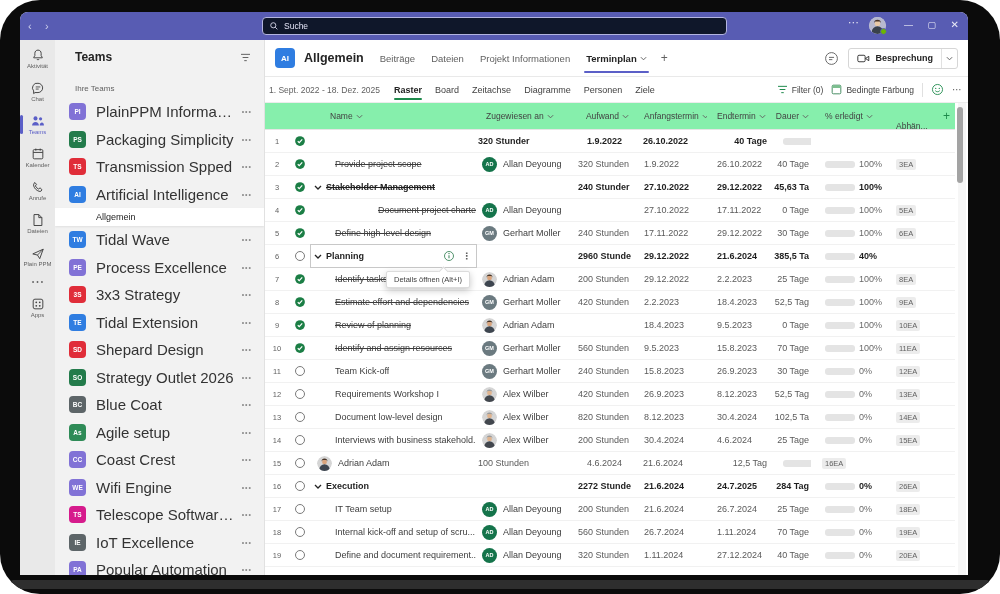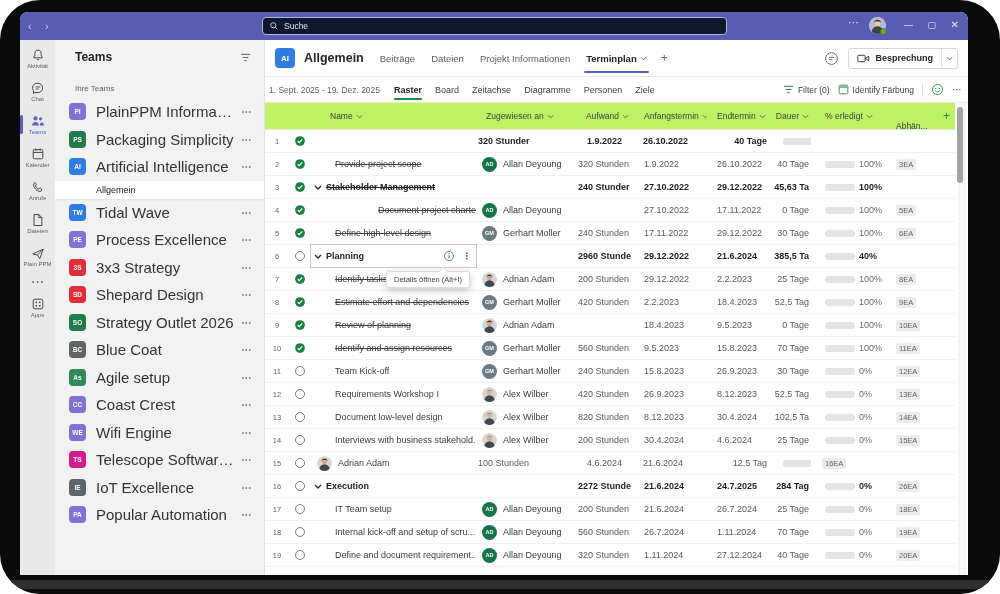--- a/index.html
+++ b/index.html
@@ -66,21 +66,21 @@
   .vt-tab{position:relative;font-size:9px;color:#424242;height:100%;display:flex;align-items:center;}
   .vt-tab.active{font-weight:bold;color:#242424;}
   .vt-tab.active::after{content:"";position:absolute;left:0;right:0;bottom:2px;height:2px;background:#1E8A4C;border-radius:2px;}
   .vt-right{position:absolute;right:6px;top:0;height:100%;display:flex;align-items:center;gap:8px;}
   .vt-btn{display:flex;align-items:center;gap:4px;font-size:8.5px;color:#424242;}
   .vt-sep{width:1px;height:14px;background:#e0e0e0;}
 
   
   .grid{position:absolute;top:63px;left:0;right:0;bottom:0;overflow:hidden;}
   .g-cols{display:grid;grid-template-columns:24px 22px 165px 100px 57px 74px 62px 42px 74px 42px 1fr;width:690px;}
-  .g-header{height:27px;background:#bef264;border-bottom:1px solid #e5e5e5;align-items:center;}
+  .g-header{height:27px;background:#86efac;border-bottom:1px solid #e5e5e5;align-items:center;}
   .gh-cell{display:flex;align-items:center;gap:3px;font-size:8.5px;color:#424242;white-space:nowrap;overflow:hidden;}
   .gh-name{padding-left:19px;} .gh-assignee{padding-left:10px;}
   .gh-aufwand{justify-content:flex-end;padding-right:4px;}
   .gh-start{padding-left:11px;} .gh-end{padding-left:10px;}
   .gh-dauer{justify-content:flex-end;padding-right:2px;}
   .gh-pct{padding-left:14px;} .gh-dep{padding-left:11px;margin-top:19px;}
   .gh-add{justify-content:flex-end;padding-right:5px;font-size:12px;color:#1E8A4C;}
   .g-row{height:23px;border-bottom:1px solid #f1f1f1;align-items:center;background:#fff;}
   .gc{display:flex;align-items:center;white-space:nowrap;overflow:hidden;font-size:9px;color:#5a5a5a;height:100%;}
   .gc-num{justify-content:center;font-size:7.5px;color:#616161;}
@@ -246,38 +246,48 @@
               <span class="team-avatar" style="background: rgb(129, 114, 214);">PI</span>
               <span class="team-name">PlainPPM Informationen</span>
               <span class="team-dots">•••</span>
             </div>
             <div class="team-row">
               <span class="team-avatar" style="background: rgb(35, 123, 75);">PS</span>
               <span class="team-name">Packaging Simplicity</span>
               <span class="team-dots">•••</span>
             </div>
             <div class="team-row">
+              <span class="team-avatar" style="background: rgb(224, 45, 57);">TS</span>
+              <span class="team-name">Transmission Spped</span>
+              <span class="team-dots">•••</span>
+            </div>
+            <div class="team-row">
               <span class="team-avatar" style="background: rgb(47, 125, 225);">AI</span>
               <span class="team-name">Artificial Intelligence</span>
               <span class="team-dots">•••</span>
             </div>
             <div class="channel-row active">Allgemein</div>
             <div class="team-row">
               <span class="team-avatar" style="background: rgb(47, 125, 225);">TW</span>
               <span class="team-name">Tidal Wave</span>
               <span class="team-dots">•••</span>
             </div>
             <div class="team-row">
               <span class="team-avatar" style="background: rgb(129, 114, 214);">PE</span>
               <span class="team-name">Process Excellence</span>
               <span class="team-dots">•••</span>
             </div>
             <div class="team-row">
               <span class="team-avatar" style="background: rgb(224, 45, 57);">3S</span>
               <span class="team-name">3x3 Strategy</span>
+              <span class="team-dots">•••</span>
+            </div>
+            <div class="team-row">
+              <span class="team-avatar" style="background: rgb(47, 125, 225);">TE</span>
+              <span class="team-name">Tidal Extension</span>
               <span class="team-dots">•••</span>
             </div>
             <div class="team-row">
               <span class="team-avatar" style="background: rgb(224, 45, 57);">SD</span>
               <span class="team-name">Shepard Design</span>
               <span class="team-dots">•••</span>
             </div>
             <div class="team-row">
               <span class="team-avatar" style="background: rgb(35, 123, 75);">SO</span>
               <span class="team-name">Strategy Outlet 2026</span>
@@ -366,42 +376,42 @@
               <span class="meet-split">
                 <svg width="7" height="5" viewBox="0 0 8 5">
                     <path d="M1 1l3 3 3-3" fill="none" stroke="#616161" stroke-width="1.1"></path>
                   </svg>
               </span>
             </div>
           </div>
         </div>
 
         <div class="view-toolbar">
-          <span class="vt-range">1. Sept. 2025 - 19. Dez. 2025</span>
+          <span class="vt-range">1. Sept. 2022 - 18. Dez. 2025</span>
           <div class="vt-tabs" id="vtTabs">
               <span class="vt-tab active">Raster</span>
               <span class="vt-tab">Board</span>
               <span class="vt-tab">Zeitachse</span>
               <span class="vt-tab">Diagramme</span>
               <span class="vt-tab">Personen</span>
               <span class="vt-tab">Ziele</span>
             </div>
           <div class="vt-right">
             <span class="vt-btn">
               <svg width="11" height="9" viewBox="0 0 12 10">
                   <path d="M1 1.5h10M2.8 5h6.4M4.6 8.5h2.8" stroke="#1E8A4C" stroke-width="1.1" fill="none"></path>
                 </svg>
               <span>Filter (0)</span>
             </span>
             <span class="vt-btn">
               <svg width="11" height="11" viewBox="0 0 14 14">
                   <rect x="1.5" y="1.5" width="11" height="11" rx="1.5" fill="none" stroke="#2E7D4F" stroke-width="1.1"></rect>
                   <rect x="1.5" y="1.5" width="11" height="3.6" rx="1.5" fill="#7CBF8E"></rect>
                 </svg>
-              <span>Identify Färbung</span>
+              <span>Bedingte Färbung</span>
             </span>
             <span class="vt-sep"></span>
             <span>
               <svg width="13" height="13" viewBox="0 0 16 16">
                   <circle cx="8" cy="8" r="6.2" fill="none" stroke="#1E8A4C" stroke-width="1.1"></circle>
                   <circle cx="5.8" cy="6.6" r=".9" fill="#1E8A4C"></circle>
                   <circle cx="10.2" cy="6.6" r=".9" fill="#1E8A4C"></circle>
                   <path d="M5.2 9.4a3.6 3.6 0 0 0 5.6 0" fill="none" stroke="#1E8A4C" stroke-width="1.1"></path>
                 </svg>
             </span>

